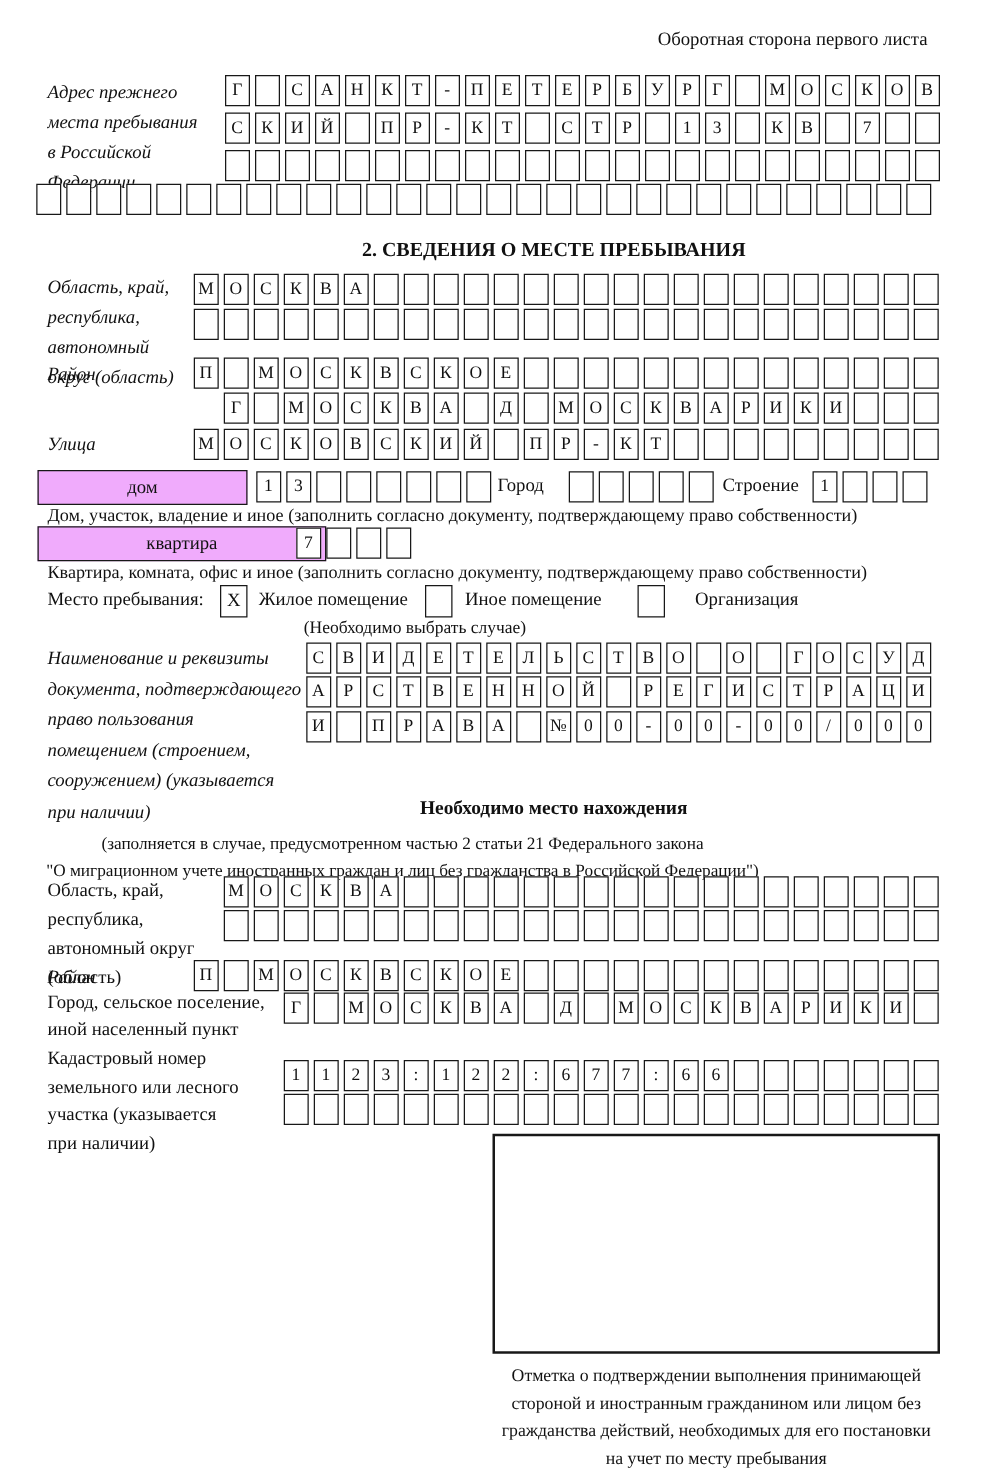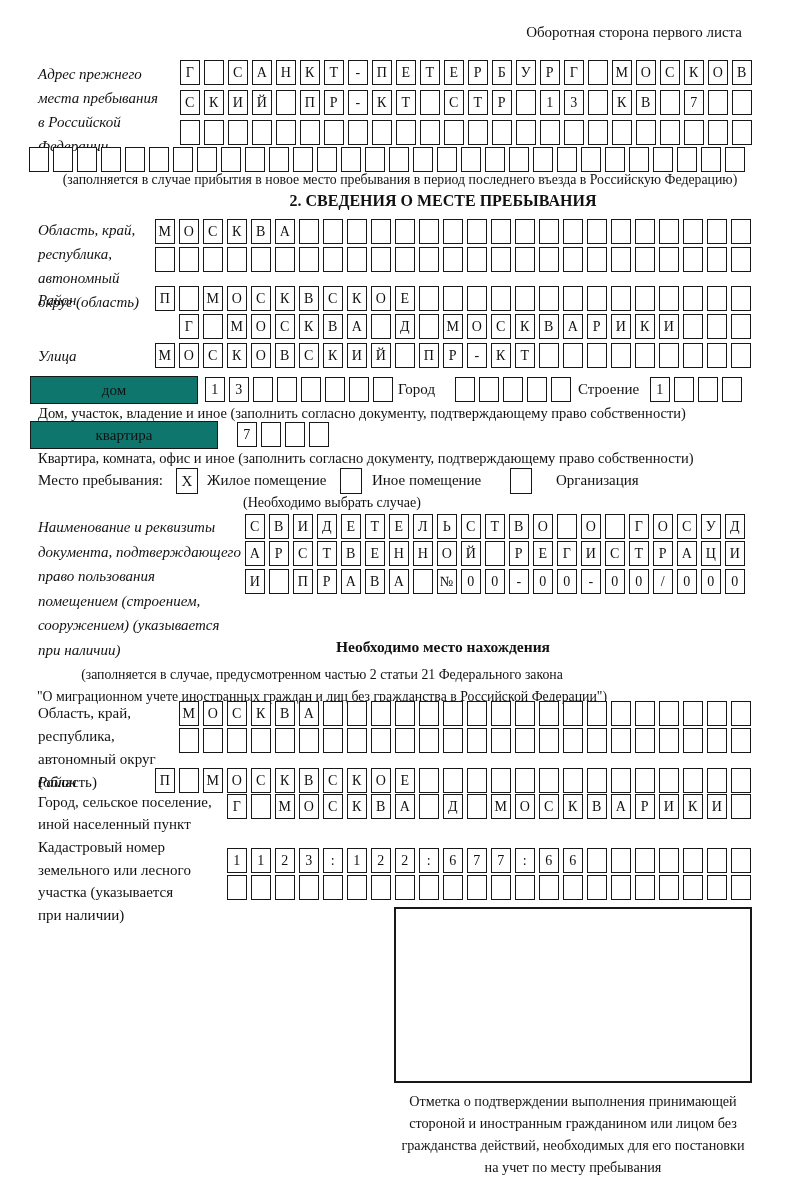--- a/index.html
+++ b/index.html
@@ -12,21 +12,21 @@
   .label-sm{font-size:15px;line-height:21.5px;white-space:pre-line;}
   .caption{font-size:13.8px;white-space:pre-line;}
   .title{font-size:16px;font-weight:bold;text-align:center;width:800px;margin-left:43px;}
   .cellrow{display:flex;gap:4.5px;}
   .cell{
     width:19.5px;height:25px;flex:0 0 19.5px;box-sizing:border-box;
     border:1.6px solid #181818;display:flex;align-items:center;justify-content:center;
     font-size:14px;background:#fff;
   }
   .widebox{
-    box-sizing:border-box;border:1.6px solid #181818;height:28px;background:#0f766e;
+    box-sizing:border-box;border:1.6px solid #181818;height:28px;background:#f0abfc;
     display:flex;align-items:center;justify-content:center;font-size:15px;
   }
   .checkbox{
     width:22px;height:26px;box-sizing:border-box;border:1.6px solid #181818;
     display:flex;align-items:center;justify-content:center;font-size:15px;background:#fff;
   }
   .inline-label{font-size:15px;}
   .stampbox{box-sizing:border-box;border:2px solid #181818;background:#fff;}
   .center{text-align:center;}
 </style>
@@ -144,21 +144,20 @@
       <span class="cell"></span>
       <span class="cell"></span>
       <span class="cell"></span>
       <span class="cell"></span>
       <span class="cell"></span>
       <span class="cell"></span>
       <span class="cell"></span>
       <span class="cell"></span>
       <span class="cell"></span>
     </div>
-  <div class="abs caption center" style="left:0;top:172px;width:800px;">(заполняется в случае прибытия в новое место пребывания в период последнего въезда в Российскую Федерацию)</div>
 
   <div class="abs title" style="left:0;top:192px;">2. СВЕДЕНИЯ О МЕСТЕ ПРЕБЫВАНИЯ</div>
 
   <div class="abs label" style="left:38px;top:218px;">Область, край,
 республика,
 автономный
 округ (область)</div>
   <div class="abs cellrow" style="left:155px;top:219px;">
       <span class="cell">М</span>
       <span class="cell">О</span>
@@ -320,21 +319,21 @@
     </div>
   <div class="abs inline-label" style="left:578px;top:381px;">Строение</div>
   <div class="abs cellrow" style="left:650px;top:377px;">
       <span class="cell">1</span>
       <span class="cell"></span>
       <span class="cell"></span>
       <span class="cell"></span>
     </div>
   <div class="abs caption" style="left:38px;top:405px;font-size:14.5px;">Дом, участок, владение и иное (заполнить согласно документу, подтверждающему право собственности)</div>
 
-  <div class="abs widebox" style="left:30px;top:421px;width:188px;">квартира</div>
+  <div class="abs widebox" style="left:30px;top:421px;width:231px;">квартира</div>
   <div class="abs cellrow" style="left:237px;top:422px;">
       <span class="cell">7</span>
       <span class="cell"></span>
       <span class="cell"></span>
       <span class="cell"></span>
     </div>
   <div class="abs caption" style="left:38px;top:450px;font-size:14.5px;">Квартира, комната, офис и иное (заполнить согласно документу, подтверждающему право собственности)</div>
 
   <div class="abs inline-label" style="left:38px;top:472px;">Место пребывания:</div>
   <div class="abs checkbox" style="left:176px;top:468px;">X</div>

